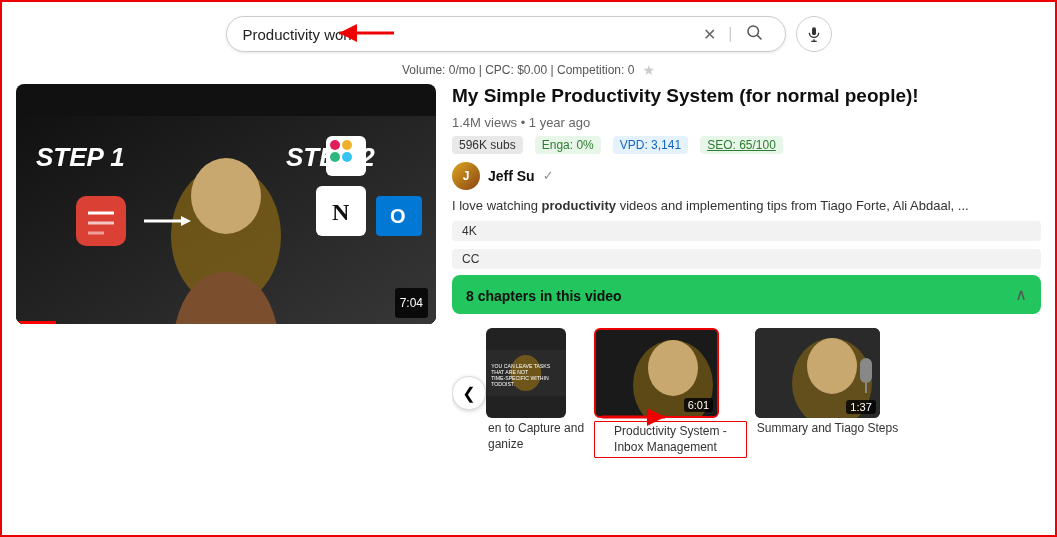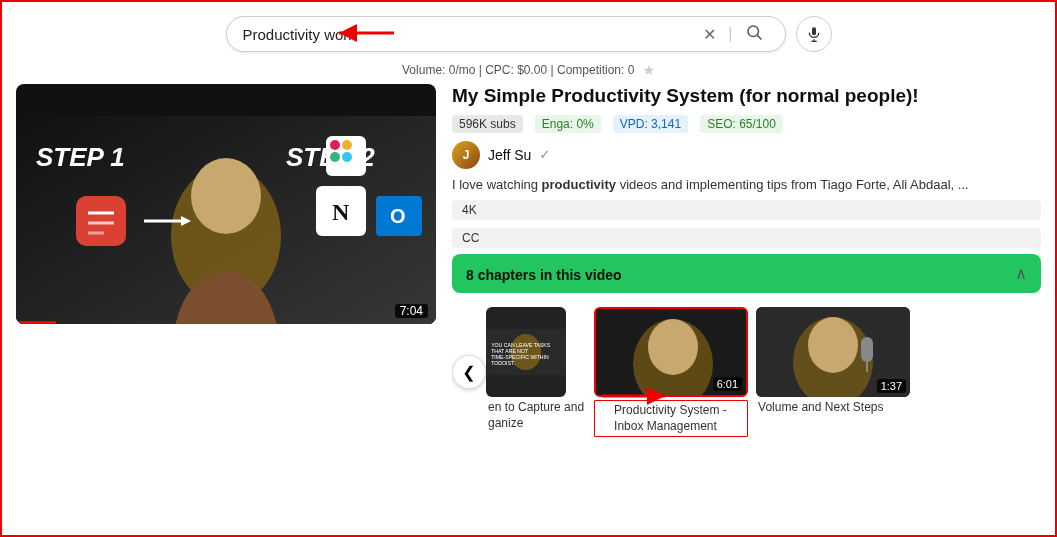--- a/index.html
+++ b/index.html
@@ -108,21 +108,21 @@
       margin-top: 32px;
     }
 
     .duration-badge {
       position: absolute;
       bottom: 6px;
       right: 8px;
       background: rgba(0,0,0,0.8);
       color: white;
       font-size: 12px;
-      padding: 0 5px;
+      padding: 8px 5px;
       border-radius: 3px;
     }
     .progress-bar {
       position: absolute;
       bottom: 0;
       left: 0;
       width: 40px;
       height: 3px;
       background: #ff0000;
     }
@@ -156,21 +156,21 @@
     }
     .stat-badge {
       padding: 2px 7px;
       border-radius: 4px;
       font-size: 12px;
       font-weight: 500;
     }
     .stat-subs { background: #e8e8e8; color: #333; }
     .stat-enga { background: #e8f5e9; color: #2e7d32; }
     .stat-vpd { background: #e3f2fd; color: #1565c0; }
-    .stat-seo { background: #e8f5e9; color: #2e7d32; }
+    .stat-seo { background: #e8f5e9; color: #2e7d32; text-decoration: underline; }
 
     .author-row {
       display: flex;
       align-items: center;
       gap: 8px;
       margin-top: 2px;
     }
     .author-avatar {
       width: 28px;
       height: 28px;
@@ -179,21 +179,21 @@
       flex-shrink: 0;
       display: flex;
       align-items: center;
       justify-content: center;
       font-size: 12px;
       color: white;
       font-weight: bold;
     }
     .author-name {
       font-size: 14px;
-      font-weight: 400;
+      font-weight: 700;
       color: #0f0f0f;
     }
     .verified-icon {
       color: #909090;
       font-size: 13px;
     }
 
     .description-text {
       font-size: 13px;
       color: #333;
@@ -266,21 +266,21 @@
       flex: 1;
     }
 
     .chapter-card {
       display: flex;
       flex-direction: column;
       gap: 3px;
       flex-shrink: 0;
     }
     .chapter-thumb {
-      width: 154px;
+      width: 125px;
       height: 90px;
       border-radius: 6px;
       overflow: hidden;
       position: relative;
       background: #222;
     }
     .chapter-duration {
       position: absolute;
       bottom: 4px;
       right: 4px;
@@ -394,20 +394,21 @@
         </svg>
       </div>
       <div class="duration-badge">7:04</div>
       <div class="progress-bar"></div>
     </div>
 
     <div class="right-panel">
 
       <div class="video-title">My Simple Productivity System (for normal people)!</div>
 
+      <div class="video-meta">1.4M views • 1 year ago</div>
 
       <div class="stats-row">
         <span class="stat-badge stat-subs">596K subs</span>
         <span class="stat-badge stat-enga">Enga: 0%</span>
         <span class="stat-badge stat-vpd">VPD: 3,141</span>
         <span class="stat-badge stat-seo">SEO: 65/100</span>
       </div>
 
       <div class="author-row">
         <div class="author-avatar">J</div>
@@ -466,21 +467,21 @@
               <svg width="155" height="90" viewBox="0 0 155 90">
                 <rect width="155" height="90" fill="#2a2a2a"></rect>
                 <ellipse cx="77" cy="55" rx="40" ry="45" fill="#8B6914" opacity="0.6"></ellipse>
                 <ellipse cx="77" cy="38" rx="25" ry="28" fill="#c9a870"></ellipse>
 
                 <rect x="105" y="30" width="12" height="25" rx="6" fill="#888"></rect>
                 <rect x="110" y="55" width="2" height="10" fill="#888"></rect>
               </svg>
               <div class="chapter-duration">1:37</div>
             </div>
-            <div class="chapter-label">Volume and Next Steps</div>
+            <div class="chapter-label">Summary and Tiago Steps</div>
           </div>
 
         </div>
 
         <svg style="position:absolute;bottom:30px;left:145px;" width="80" height="30">
           <defs>
             <marker id="ah2" markerWidth="8" markerHeight="8" refX="6" refY="3" orient="auto">
               <path d="M0,0 L6,3 L0,6 Z" fill="#e00"></path>
             </marker>
           </defs>

